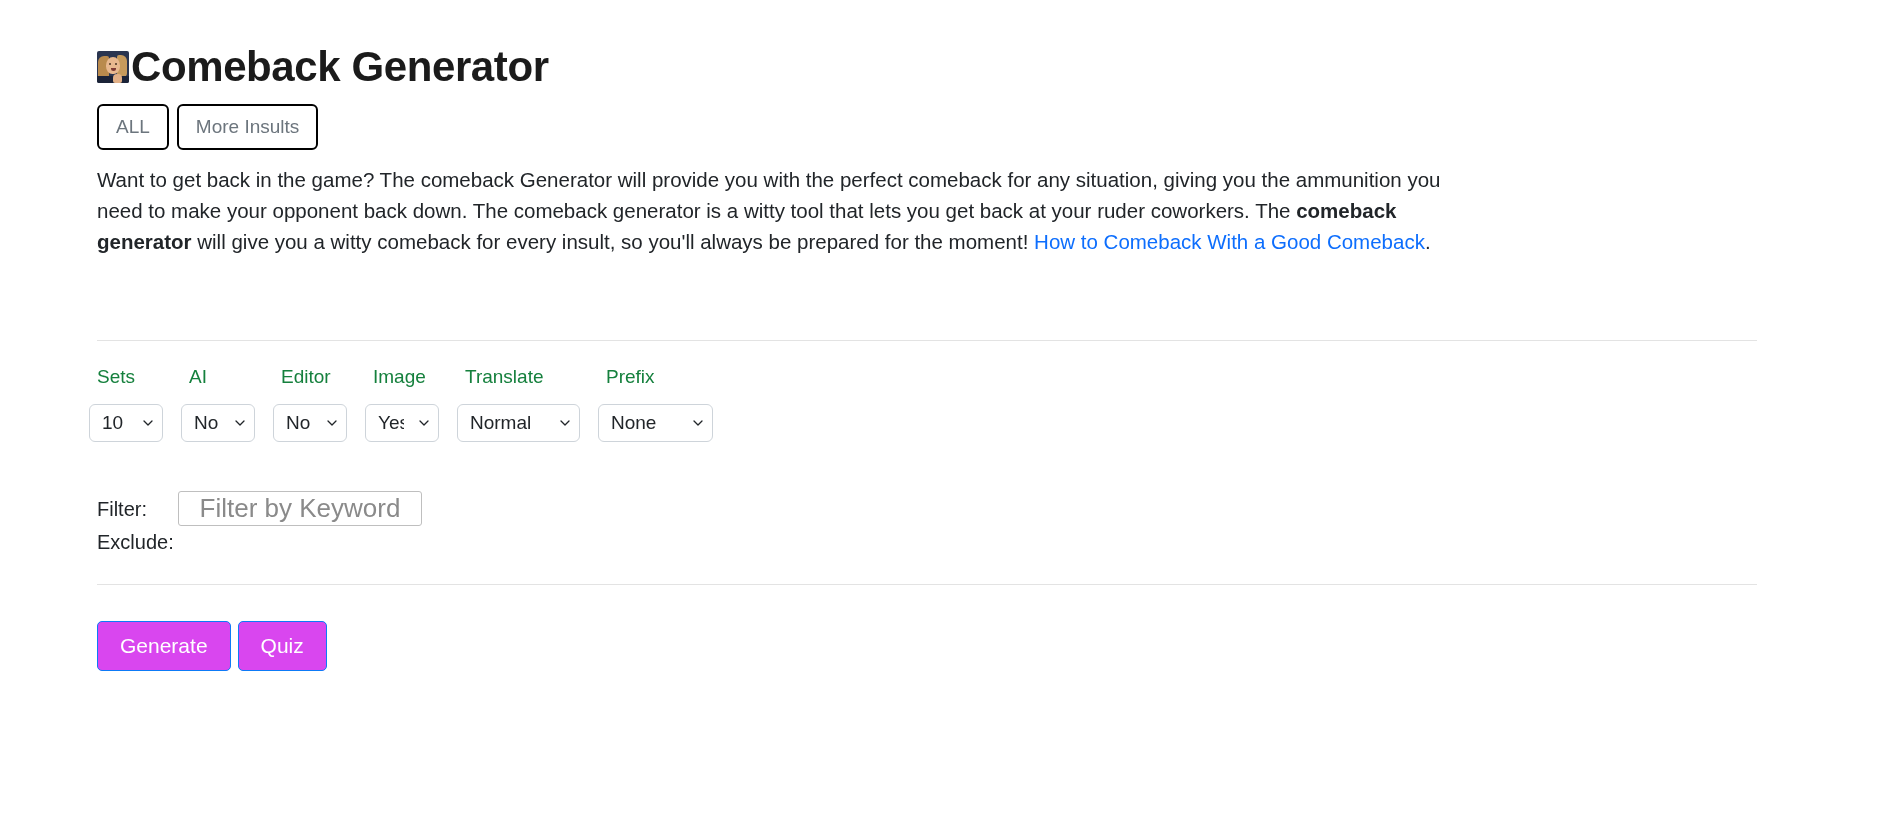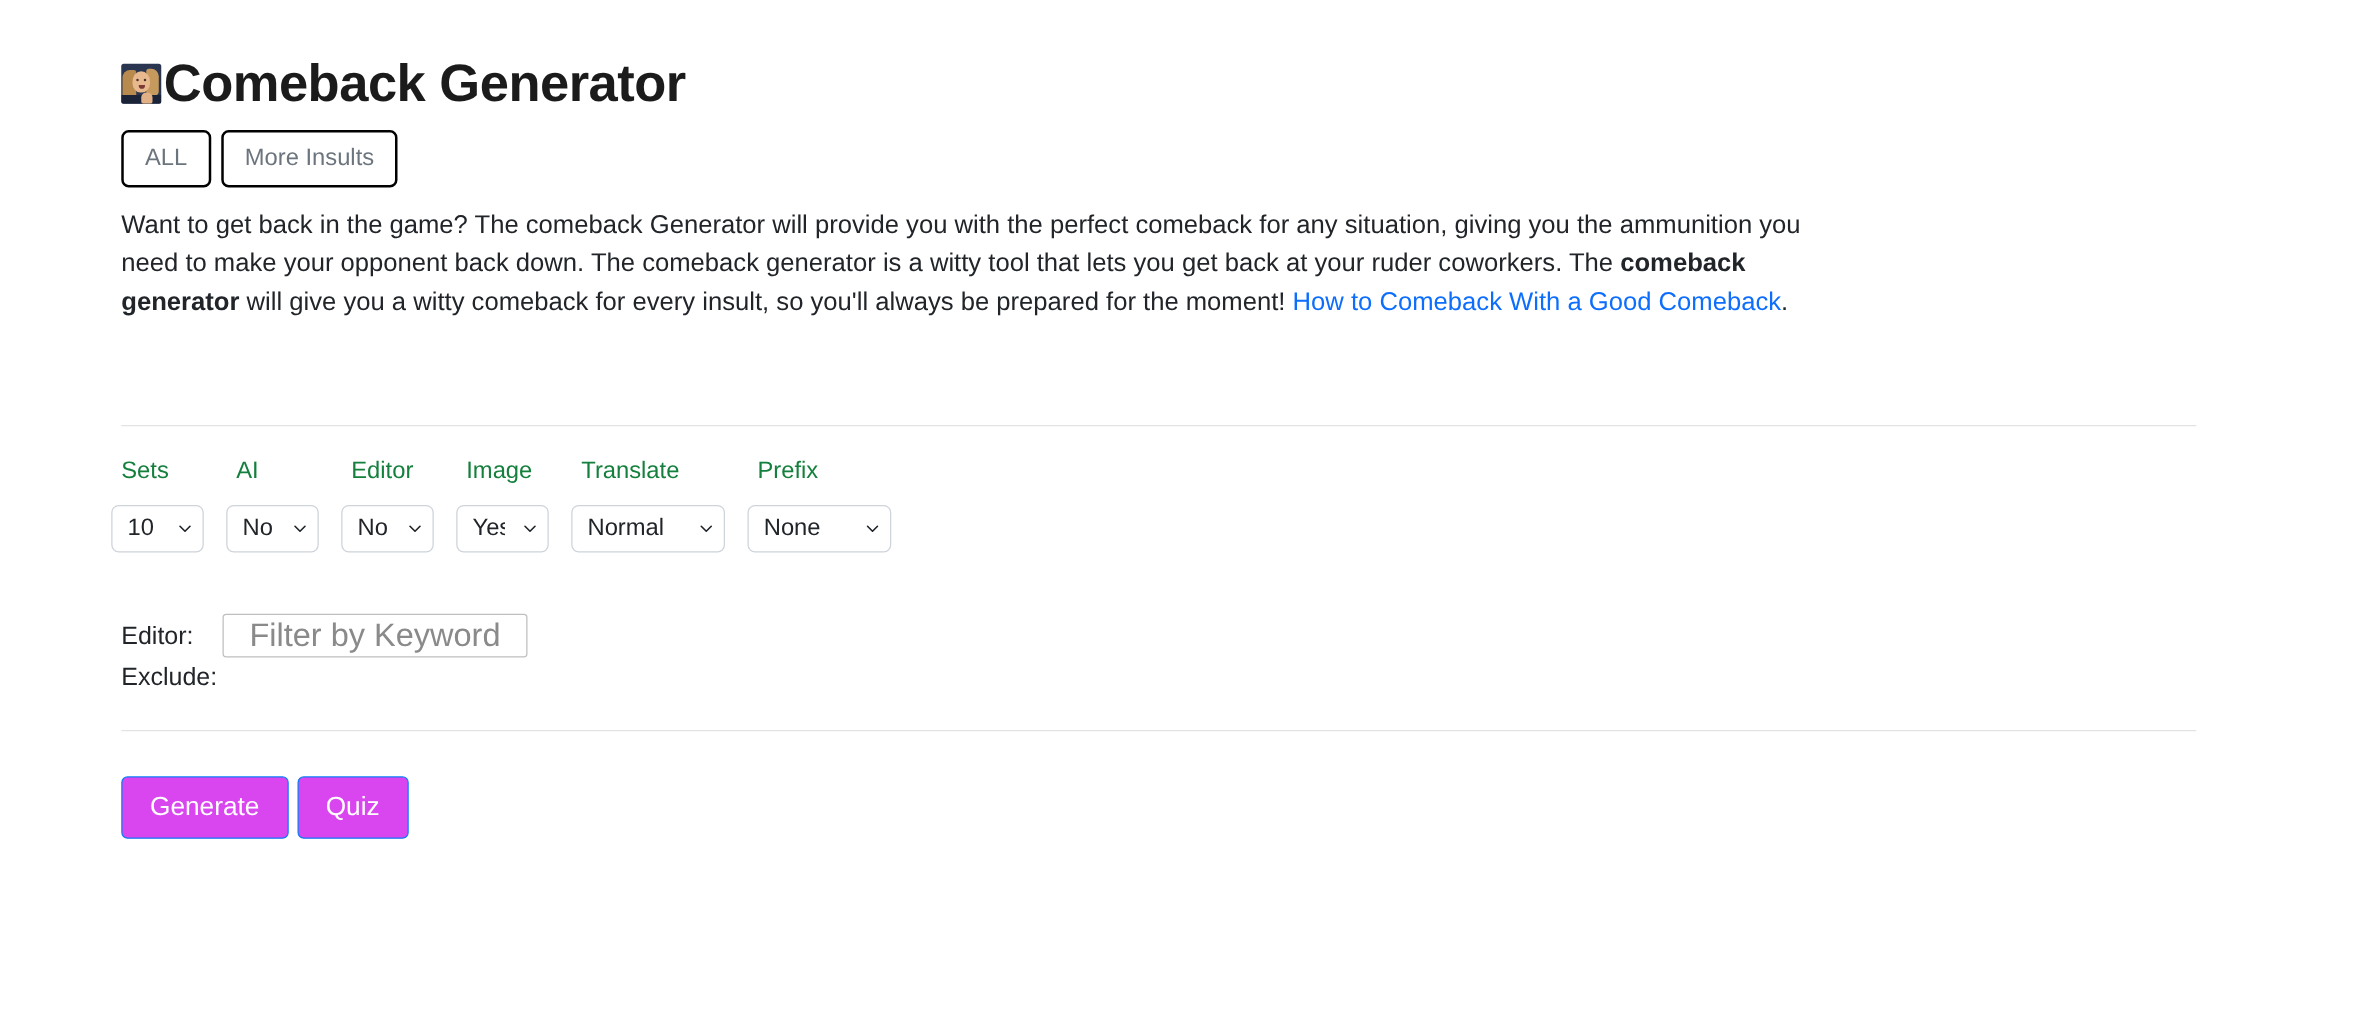--- a/index.html
+++ b/index.html
@@ -365,21 +365,21 @@
               <path d="M1 1l4 4 4-4" fill="none" stroke="#212529" stroke-width="1.3" stroke-linecap="round" stroke-linejoin="round"></path>
             </svg>
         </span>
       </span>
     </div>
 
   </div>
 
   <div class="filters">
     <div class="filter-row">
-      <span class="filter-label filter">Editor:</span>
+      <span class="filter-label filter">Filter:</span>
       <input class="filter-input f-filter" type="text" placeholder="Filter by Keyword" style="">
     </div>
     <div class="filter-row">
       <span class="filter-label exclude">Exclude:</span>
     </div>
   </div>
 
   <div class="gap-before-rule2"></div>
 
   <hr class="rule">

